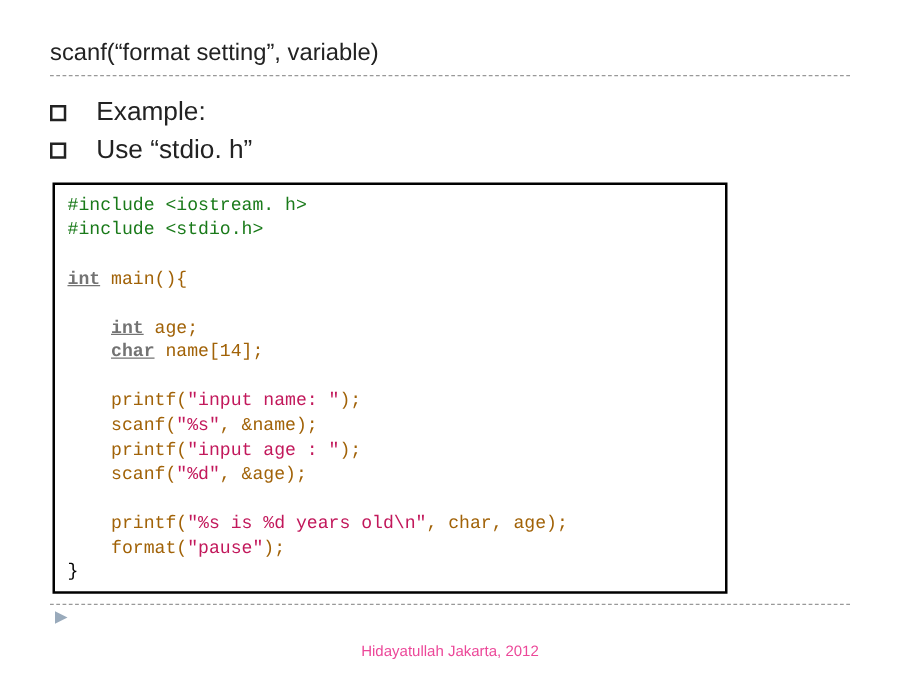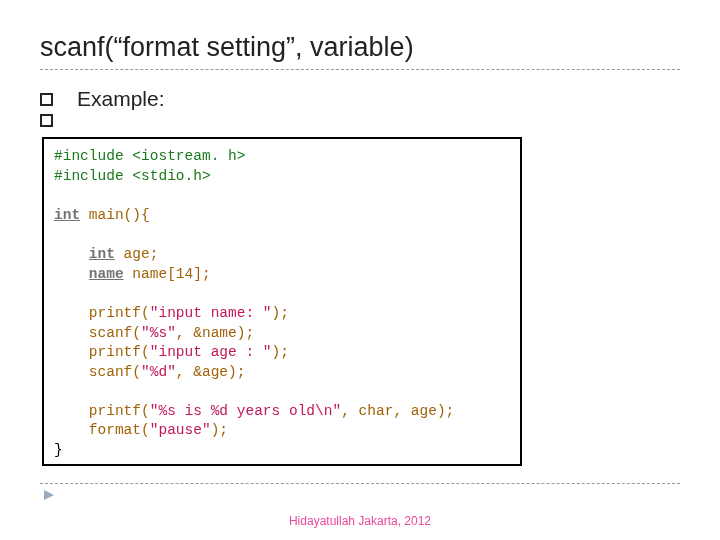--- a/index.html
+++ b/index.html
@@ -8,21 +8,21 @@
     height: 540px;
     background: #fff;
     font-family: Arial, Helvetica, sans-serif;
     position: relative;
     overflow: hidden;
   }
   .slide {
     padding: 32px 40px 0 40px;
   }
   .title {
-    font-size: 27px;
+    font-size: 19px;
     font-weight: 400;
     color: #222;
     padding-bottom: 6px;
     border-bottom: 1px dashed #999;
     margin-bottom: 14px;
   }
   .bullets {
     margin-bottom: 10px;
   }
   .bullet {
@@ -41,21 +41,21 @@
     margin-right: 8px;
     flex-shrink: 0;
   }
   .code-box {
     border: 2px solid #000;
     background: #fff;
     padding: 8px 10px 4px 10px;
     font-family: "Courier New", monospace;
     font-size: 14.5px;
     line-height: 1.35;
-    width: 480px;
+    width: 540px;
     margin-left: 2px;
     position: relative;
     z-index: 2;
   }
   .code-line { white-space: pre; }
   .pp-directive { color: #1a7a1a; }
   .angled { color: #1a7a1a; }
   .kw { color: #737373; font-weight: bold; text-decoration: underline; }
   .str { color: #c2185b; }
   .plain { color: #a16207; }
@@ -90,31 +90,32 @@
 <div class="slide">
   <h1 class="title">scanf(“format setting”, variable)</h1>
 
   <div class="bullets">
     <div class="bullet">
       <span class="square"></span>
       <span>Example:</span>
     </div>
     <div class="bullet">
       <span class="square"></span>
+      <span>Use “stdio. h”</span>
     </div>
   </div>
 
   <div class="code-box">
     <div class="code-line"><span class="pp-directive">#include </span><span class="angled">&lt;iostream. h&gt;</span></div>
     <div class="code-line"><span class="pp-directive">#include </span><span class="angled">&lt;stdio.h&gt;</span></div>
     <div class="code-line">&nbsp;</div>
     <div class="code-line"><span class="kw">int</span><span class="plain"> main(){</span></div>
     <div class="code-line">&nbsp;</div>
     <div class="code-line"><span class="plain">    </span><span class="kw">int</span><span class="plain"> age;</span></div>
-    <div class="code-line"><span class="plain">    </span><span class="kw">name</span><span class="plain"> name[14];</span></div>
+    <div class="code-line"><span class="plain">    </span><span class="kw">char</span><span class="plain"> name[14];</span></div>
     <div class="code-line">&nbsp;</div>
     <div class="code-line"><span class="plain">    </span><span class="plain">printf(</span><span class="str">"input name: "</span><span class="plain">);</span></div>
     <div class="code-line"><span class="plain">    </span><span class="plain">scanf(</span><span class="str">"%s"</span><span class="plain">, &amp;name);</span></div>
     <div class="code-line"><span class="plain">    </span><span class="plain">printf(</span><span class="str">"input age : "</span><span class="plain">);</span></div>
     <div class="code-line"><span class="plain">    </span><span class="plain">scanf(</span><span class="str">"%d"</span><span class="plain">, &amp;age);</span></div>
     <div class="code-line">&nbsp;</div>
     <div class="code-line"><span class="plain">    </span><span class="plain">printf(</span><span class="str">"%s is %d years old\n"</span><span class="plain">, char, age);</span></div>
     <div class="code-line"><span class="plain">    </span><span class="plain">format(</span><span class="str">"pause"</span><span class="plain">);</span></div>
     <div class="code-line">}</div>
   </div>

